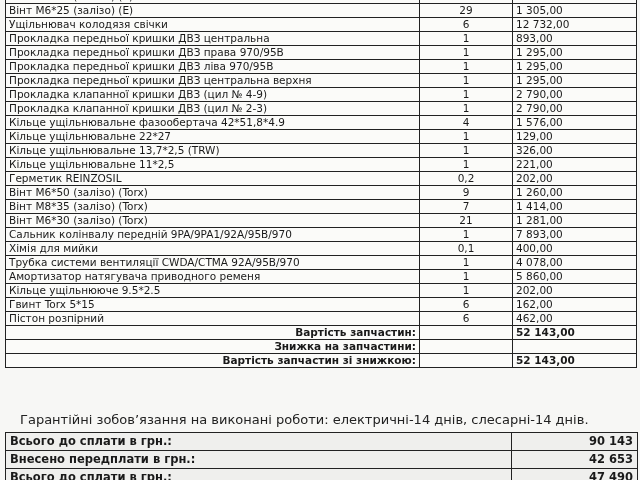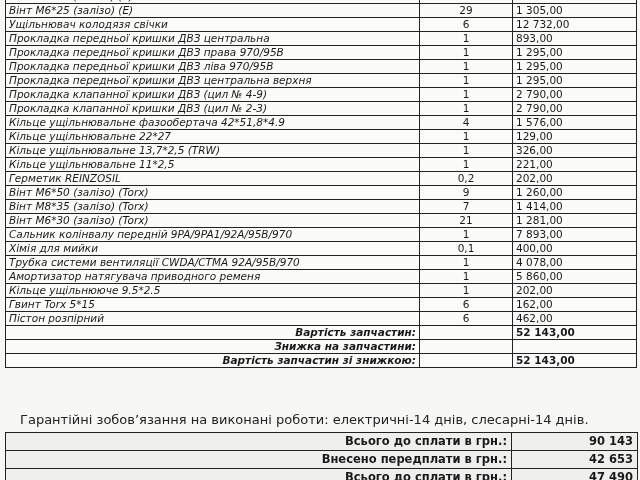--- a/index.html
+++ b/index.html
@@ -19,42 +19,42 @@
     border-collapse:collapse; table-layout:fixed;
     width:632px;
   }
   table.parts td {
     border:1.5px solid #222;
     height:13px; padding:0 3px;
     font-size:10.5px; line-height:13px;
     white-space:nowrap; overflow:hidden;
     background:#fbfbf9;
   }
-  td.name { width:407px; text-align:left;font-style:italic; }
+  td.name { width:407px; text-align:left; }
   td.qty { width:86px; text-align:center; }
   td.price { width:117px; }
   tr.sum td { font-weight:bold; }
   tr.sum td.label { text-align:right; }
 
   .warranty {
     position:absolute; left:20px; top:412px;
     font-size:13px; color:#222; white-space:nowrap;
   }
 
   table.totals {
     position:absolute; left:5px; top:432px;
     border-collapse:collapse; table-layout:fixed; width:632px;
   }
   table.totals td {
     border:1.5px solid #222;
     height:17px; padding:0 4px;
     font-size:11.5px; font-weight:bold; line-height:17px;
     background:#efefed; white-space:nowrap;
   }
-  table.totals td.tlabel { width:497px; text-align:right; }
+  table.totals td.tlabel { width:497px; }
   table.totals td.tval { width:117px; text-align:right; }
 </style>
 </head>
 <body>
 
 <div class="tabs">
   <div class="tab tab-a"></div>
   <div class="tab tab-b"></div>
 </div>
 

